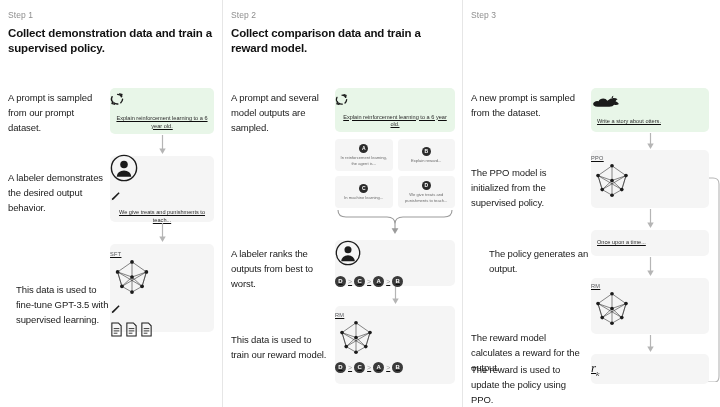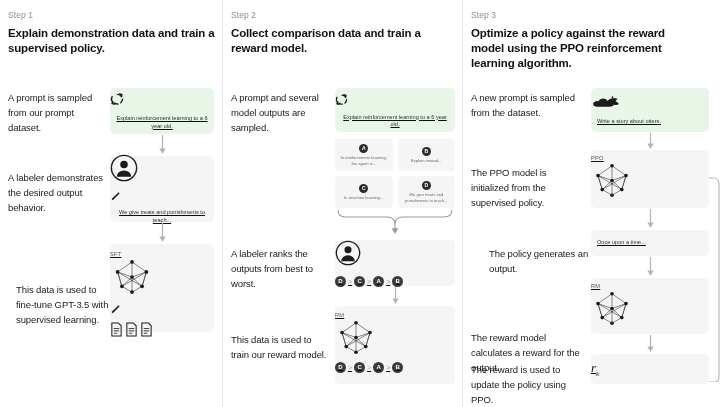--- a/index.html
+++ b/index.html
@@ -66,21 +66,21 @@
   .loop{position:absolute;}
 </style>
 </head>
 <body>
 
 <div class="board">
 
   <div class="column col1">
     <div class="col-inner">
       <div class="step-label">Step 1</div>
-      <div class="step-title">Explain demonstration data and train a supervised policy.</div>
+      <div class="step-title">Collect demonstration data and train a supervised policy.</div>
 
       <div class="desc" style="position:absolute;left:8px;top:80px;width:98px;">A prompt is sampled from our prompt dataset.</div>
       <div class="desc" style="position:absolute;left:8px;top:160px;width:98px;">A labeler demonstrates the desired output behavior.</div>
       <div class="desc" style="position:absolute;left:8px;top:272px;width:98px;margin-left:8px;">This data is used to fine-tune GPT-3.5 with supervised learning.</div>
 
       <div class="flow c1flow" style="top:78px;">
 
         <div class="card green" style="height:46px;">
           <span>
             <svg width="14" height="14" viewBox="0 0 24 24" fill="none" stroke="#1b1b1b" stroke-width="2.4" stroke-linecap="round">
@@ -275,21 +275,20 @@
             <span class="rank-b">B</span>
           </div>
         </div>
       </div>
     </div>
   </div>
 
   <div class="column col3">
     <div class="col-inner">
       <div class="step-label">Step 3</div>
-      <div class="step-title">Optimize a policy against the reward model using the PPO reinforcement learning algorithm.</div>
 
       <div class="desc" style="position:absolute;left:8px;top:80px;width:104px;">A new prompt is sampled from the dataset.</div>
       <div class="desc" style="position:absolute;left:8px;top:155px;width:112px;">The PPO model is initialized from the supervised policy.</div>
       <div class="desc" style="position:absolute;left:26px;top:236px;width:112px;">The policy generates an output.</div>
       <div class="desc" style="position:absolute;left:8px;top:292px;width:112px;margin-top:28px;">The reward model calculates a reward for the output.</div>
       <div class="desc" style="position:absolute;left:8px;top:352px;width:112px;">The reward is used to update the policy using PPO.</div>
 
       <svg class="loop" style="left:238px;top:160px;" width="20" height="212">
         <path d="M2 212 H14 Q18 212 18 206 V14 Q18 8 12 8 H4" fill="none" stroke="#b5b5b5" stroke-width="1.1"></path>
         <path d="M0 8 L5.6 4.8 V11.2 Z" fill="#b5b5b5"></path>

